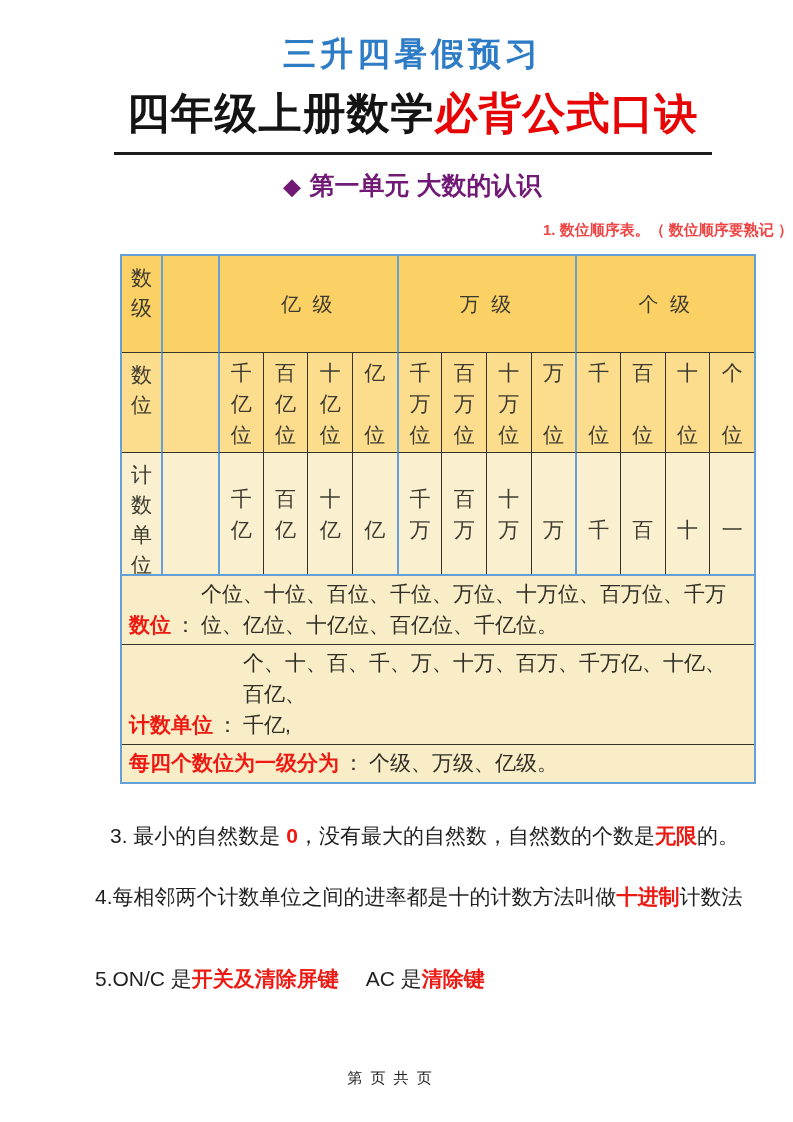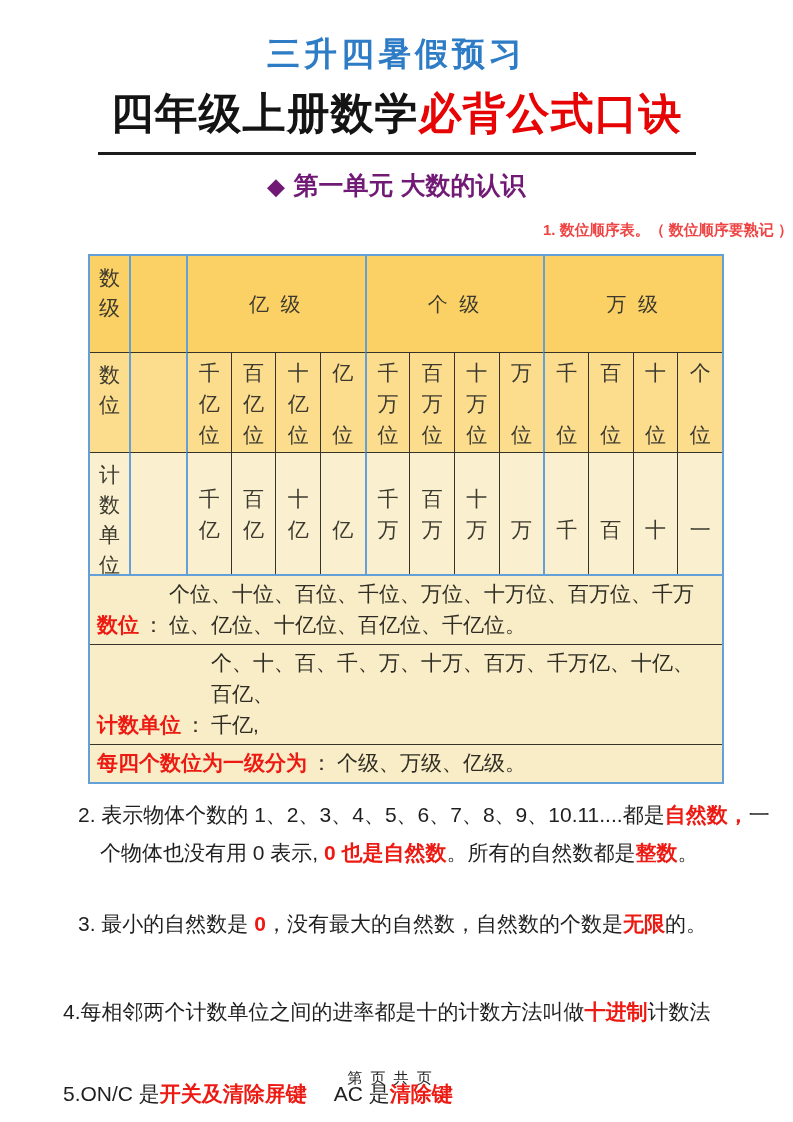--- a/index.html
+++ b/index.html
@@ -8,21 +8,21 @@
     --tink:#3c3a2e;
     --red:#ec1a12;
     --gold1:#fbd064;
     --gold2:#fcdd8e;
     --cream:#faf0d0;
     --cream2:#f9edc8;
   }
   *{box-sizing:border-box;margin:0;padding:0;}
   html,body{background:#ffffff;}
   body{font-family:"Liberation Sans",sans-serif;}
-  .page{position:relative;width:793px;height:1122px;background:#fff;overflow:hidden;}
+  .page{position:relative;width:793px;height:1122px;background:#fff;overflow:hidden;padding-left:32px;}
 
   .subtitle{margin-top:32px;text-align:center;font-size:33px;font-weight:700;
     color:#2d7cc5;letter-spacing:4px;}
   .title{margin-top:8px;text-align:center;font-size:43px;font-weight:700;
     color:#141414;letter-spacing:1px;font-family:Liberation Serif, serif;}
   .title .red{color:#e60404;}
   .rule{width:598px;height:3px;background:#1c1c1c;margin:9px auto 0;}
   .heading{margin-top:14px;text-align:center;font-size:25px;font-weight:700;color:#701a75;}
   .heading .bullet{margin-right:9px;font-size:22px;}
   .item1{margin:19px 0 0 60px;font-size:15px;font-weight:600;color:#ef4444;text-align:right;}
@@ -49,21 +49,21 @@
   .sec + .sec{border-top:1px solid var(--ink);}
   .sec-label{color:var(--red);font-weight:700;white-space:nowrap;}
   .sec-colon{margin:0 5px 0 4px;}
   .sec-body{white-space:pre-line;}
 
   .items{margin-top:12px;}
   .item{white-space:pre-line;font-size:21px;line-height:38px;color:#1f1f1f;margin-right:18px;}
   .item .red{color:var(--red);font-weight:600;}
   .item-2{padding-left:100px;text-indent:-22px;margin-top:0;}
   .item-3{padding-left:78px;margin-top:33px;}
-  .item-4{padding-left:63px;margin-top:50px;}
+  .item-4{padding-left:63px;margin-top:23px;}
   .item-5{padding-left:63px;margin-top:44px;}
 
   .footer{position:absolute;left:0;right:12px;bottom:34px;text-align:center;
     font-size:15px;color:#222;letter-spacing:2px;}
 </style>
 </head>
 <body>
 
 <div class="page">
 
@@ -76,22 +76,22 @@
   <div class="heading"><span class="bullet">◆</span><span>第一单元 大数的认识</span></div>
 
   <div class="item1">1. 数位顺序表。（ 数位顺序要熟记 ）</div>
 
   <div class="table-wrap">
     <div class="grid">
         <div class="c lab bg1">数
 级</div>
         <div class="c bg1 blL"></div>
         <div class="c grp bg1 blL" style="grid-column: span 4;">亿 级</div>
+        <div class="c grp bg1 blL" style="grid-column: span 4;">万 级</div>
         <div class="c grp bg1 blL" style="grid-column: span 4;">个 级</div>
-        <div class="c grp bg1 blL" style="grid-column: span 4;">万 级</div>
         <div class="c lab bg2 bkT">数
 位</div>
         <div class="c bg2 blL bkT"></div>
         <div class="c blL v3 bg2 bkT">千
 亿
 位</div>
         <div class="c bkL v3 bg2 bkT">百
 亿
 位</div>
         <div class="c bkL v3 bg2 bkT">十
@@ -193,22 +193,20 @@
         </div>
         <div class="sec">
           <span class="sec-label">每四个数位为一级分为</span>
           <span class="sec-colon">：</span>
           <div class="sec-body">个级、万级、亿级。</div>
         </div>
       </div>
   </div>
 
   <div class="items">
-      <p class="item item-2"><span>2. 表示物体个数的 1、2、3、4、5、6、7、8、9、10.11....都是</span><span class="red">自然数，</span><span>一
-个物体也没有用 0 表示, </span><span class="red">0 也是自然数</span><span>。所有的自然数都是</span><span class="red">整数</span><span>。</span></p>
       <p class="item item-3"><span>3. 最小的自然数是 </span><span class="red">0</span><span>，没有最大的自然数，自然数的个数是</span><span class="red">无限</span><span>的。</span></p>
       <p class="item item-4"><span>4.每相邻两个计数单位之间的进率都是十的计数方法叫做</span><span class="red">十进制</span><span>计数法</span></p>
       <p class="item item-5"><span>5.ON/C 是</span><span class="red">开关及清除屏键</span><span>　 AC 是</span><span class="red">清除键</span></p>
     </div>
 
   <div class="footer">第 页 共 页</div>
 
 </div>
 
 </body></html>

